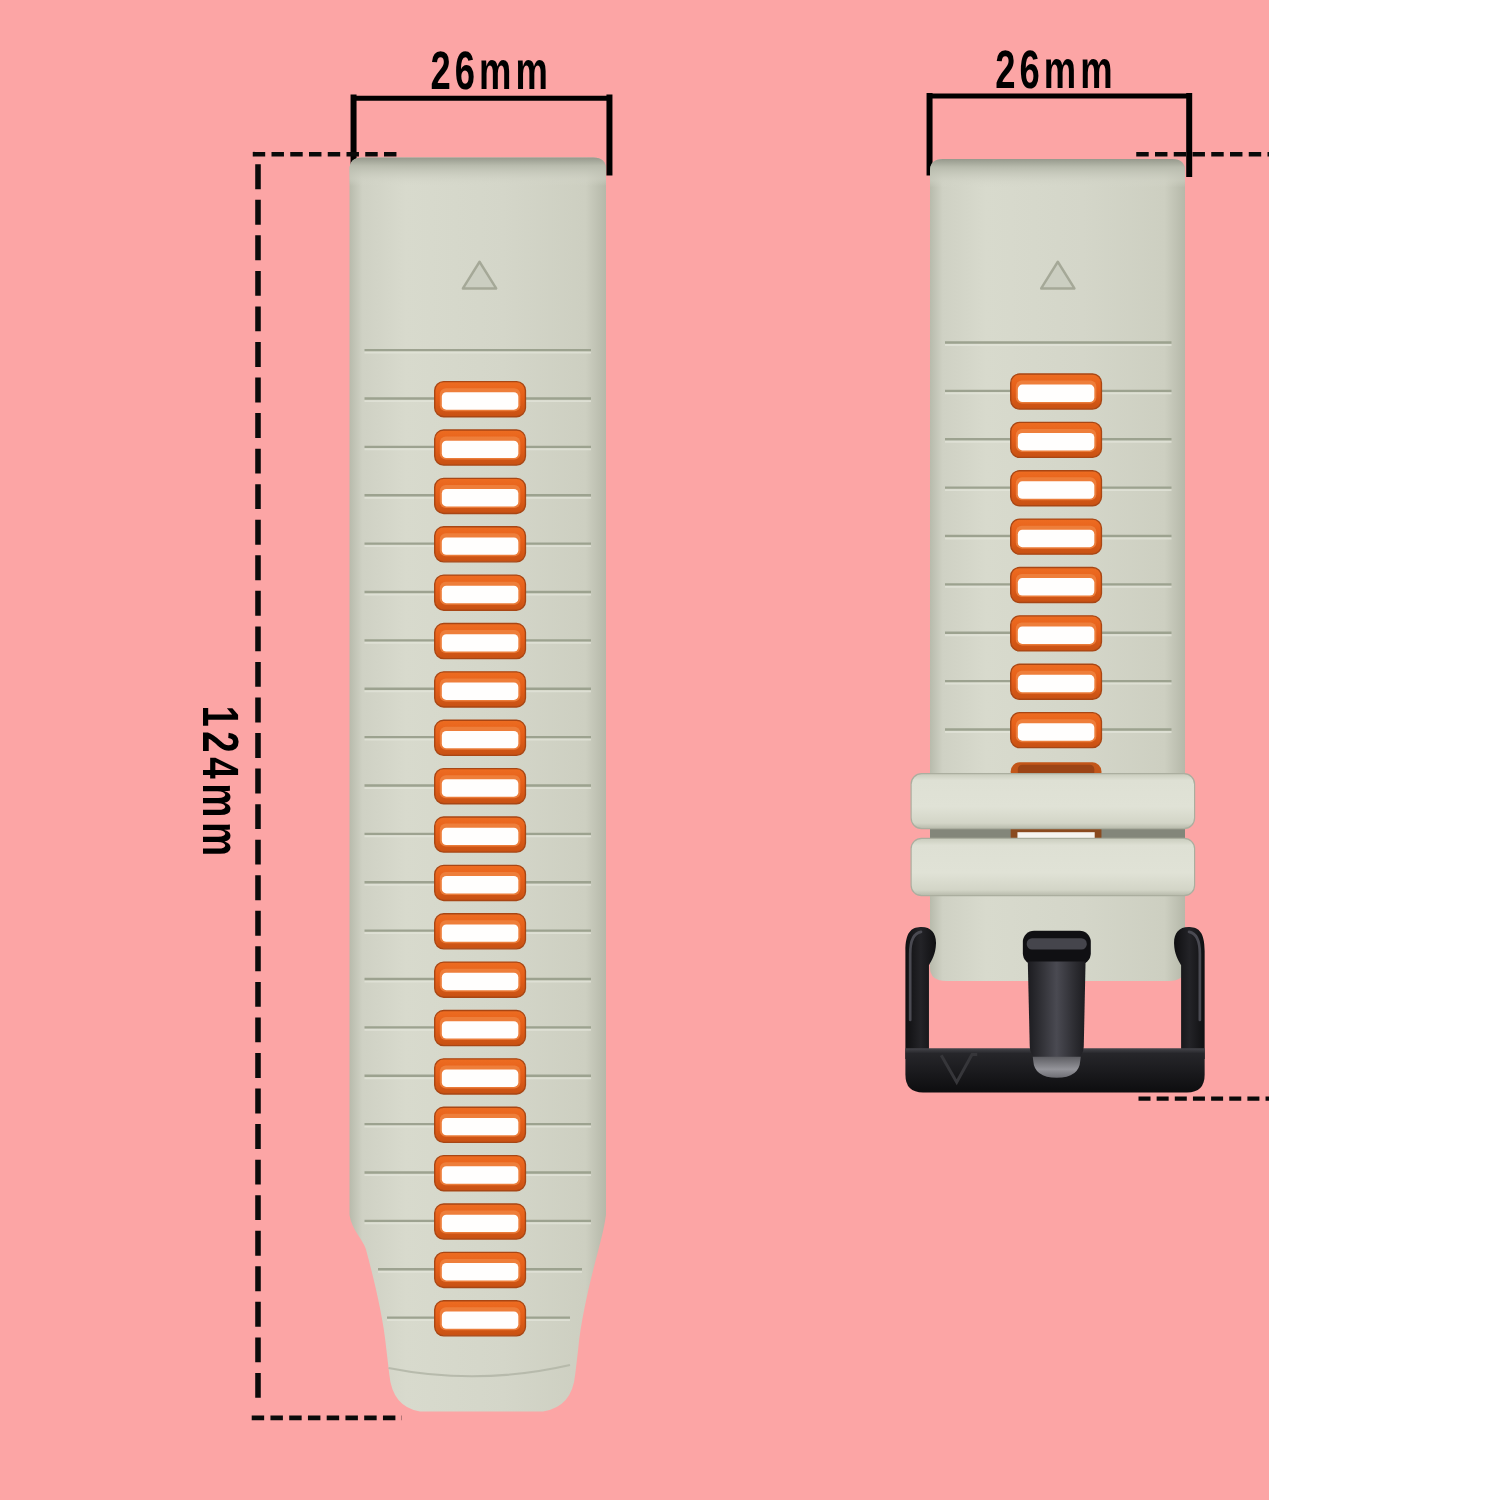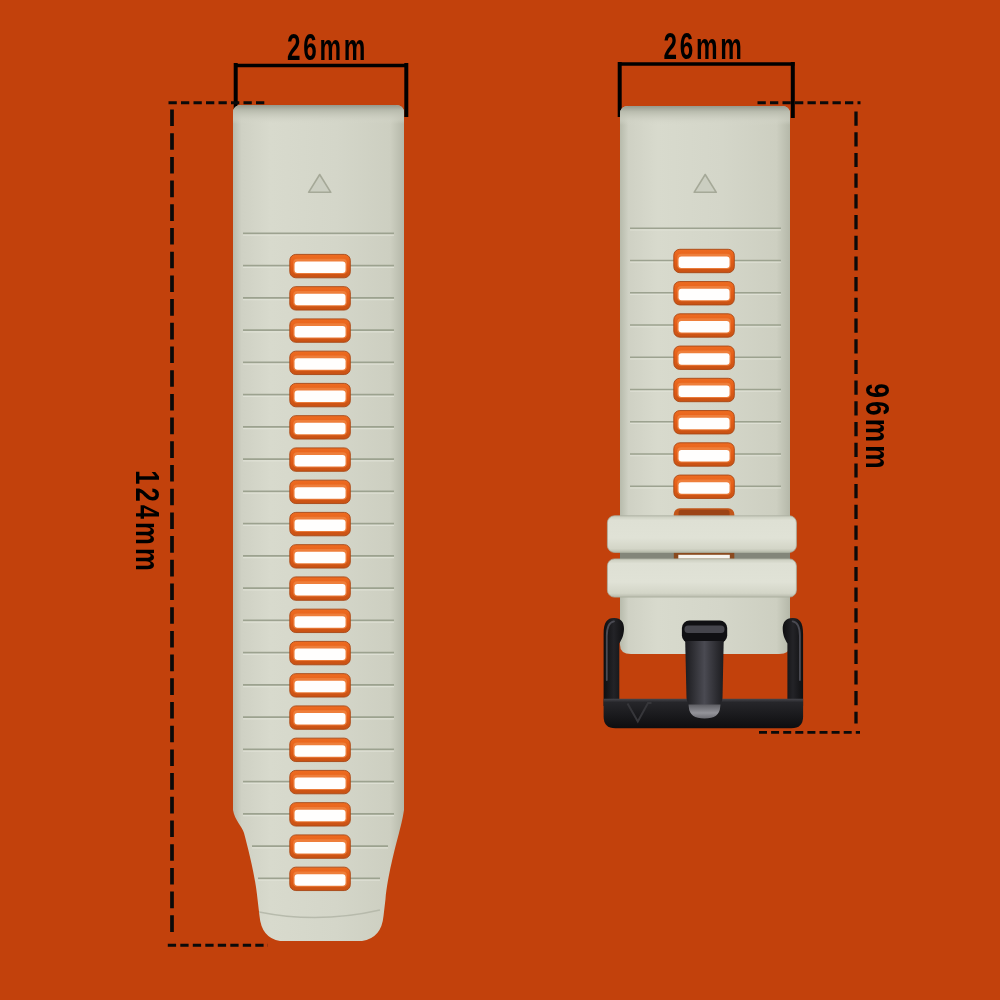--- a/index.html
+++ b/index.html
@@ -1,16 +1,16 @@
 <!DOCTYPE html>
 <html><head>
 <meta charset="utf-8">
 <style>
   html,body{margin:0;padding:0;background:#ffffff;}
-  #stage{position:relative;width:1000px;height:1000px;background:#c2410c;overflow:hidden;font-family:"Liberation Sans", sans-serif;}
+  #stage{position:relative;width:846px;height:1000px;background:#fca5a5;overflow:hidden;font-family:"Liberation Sans", sans-serif;}
   svg{display:block;}
 </style>
 </head>
 <body>
 <div id="stage">
 <svg width="1000" height="1000" viewBox="0 0 1000 1000">
 <defs>
   <linearGradient id="strapBody" x1="0" y1="0" x2="1" y2="0">
     <stop offset="0" stop-color="#b8bbac"></stop>
     <stop offset="0.05" stop-color="#cfd1c4"></stop>

